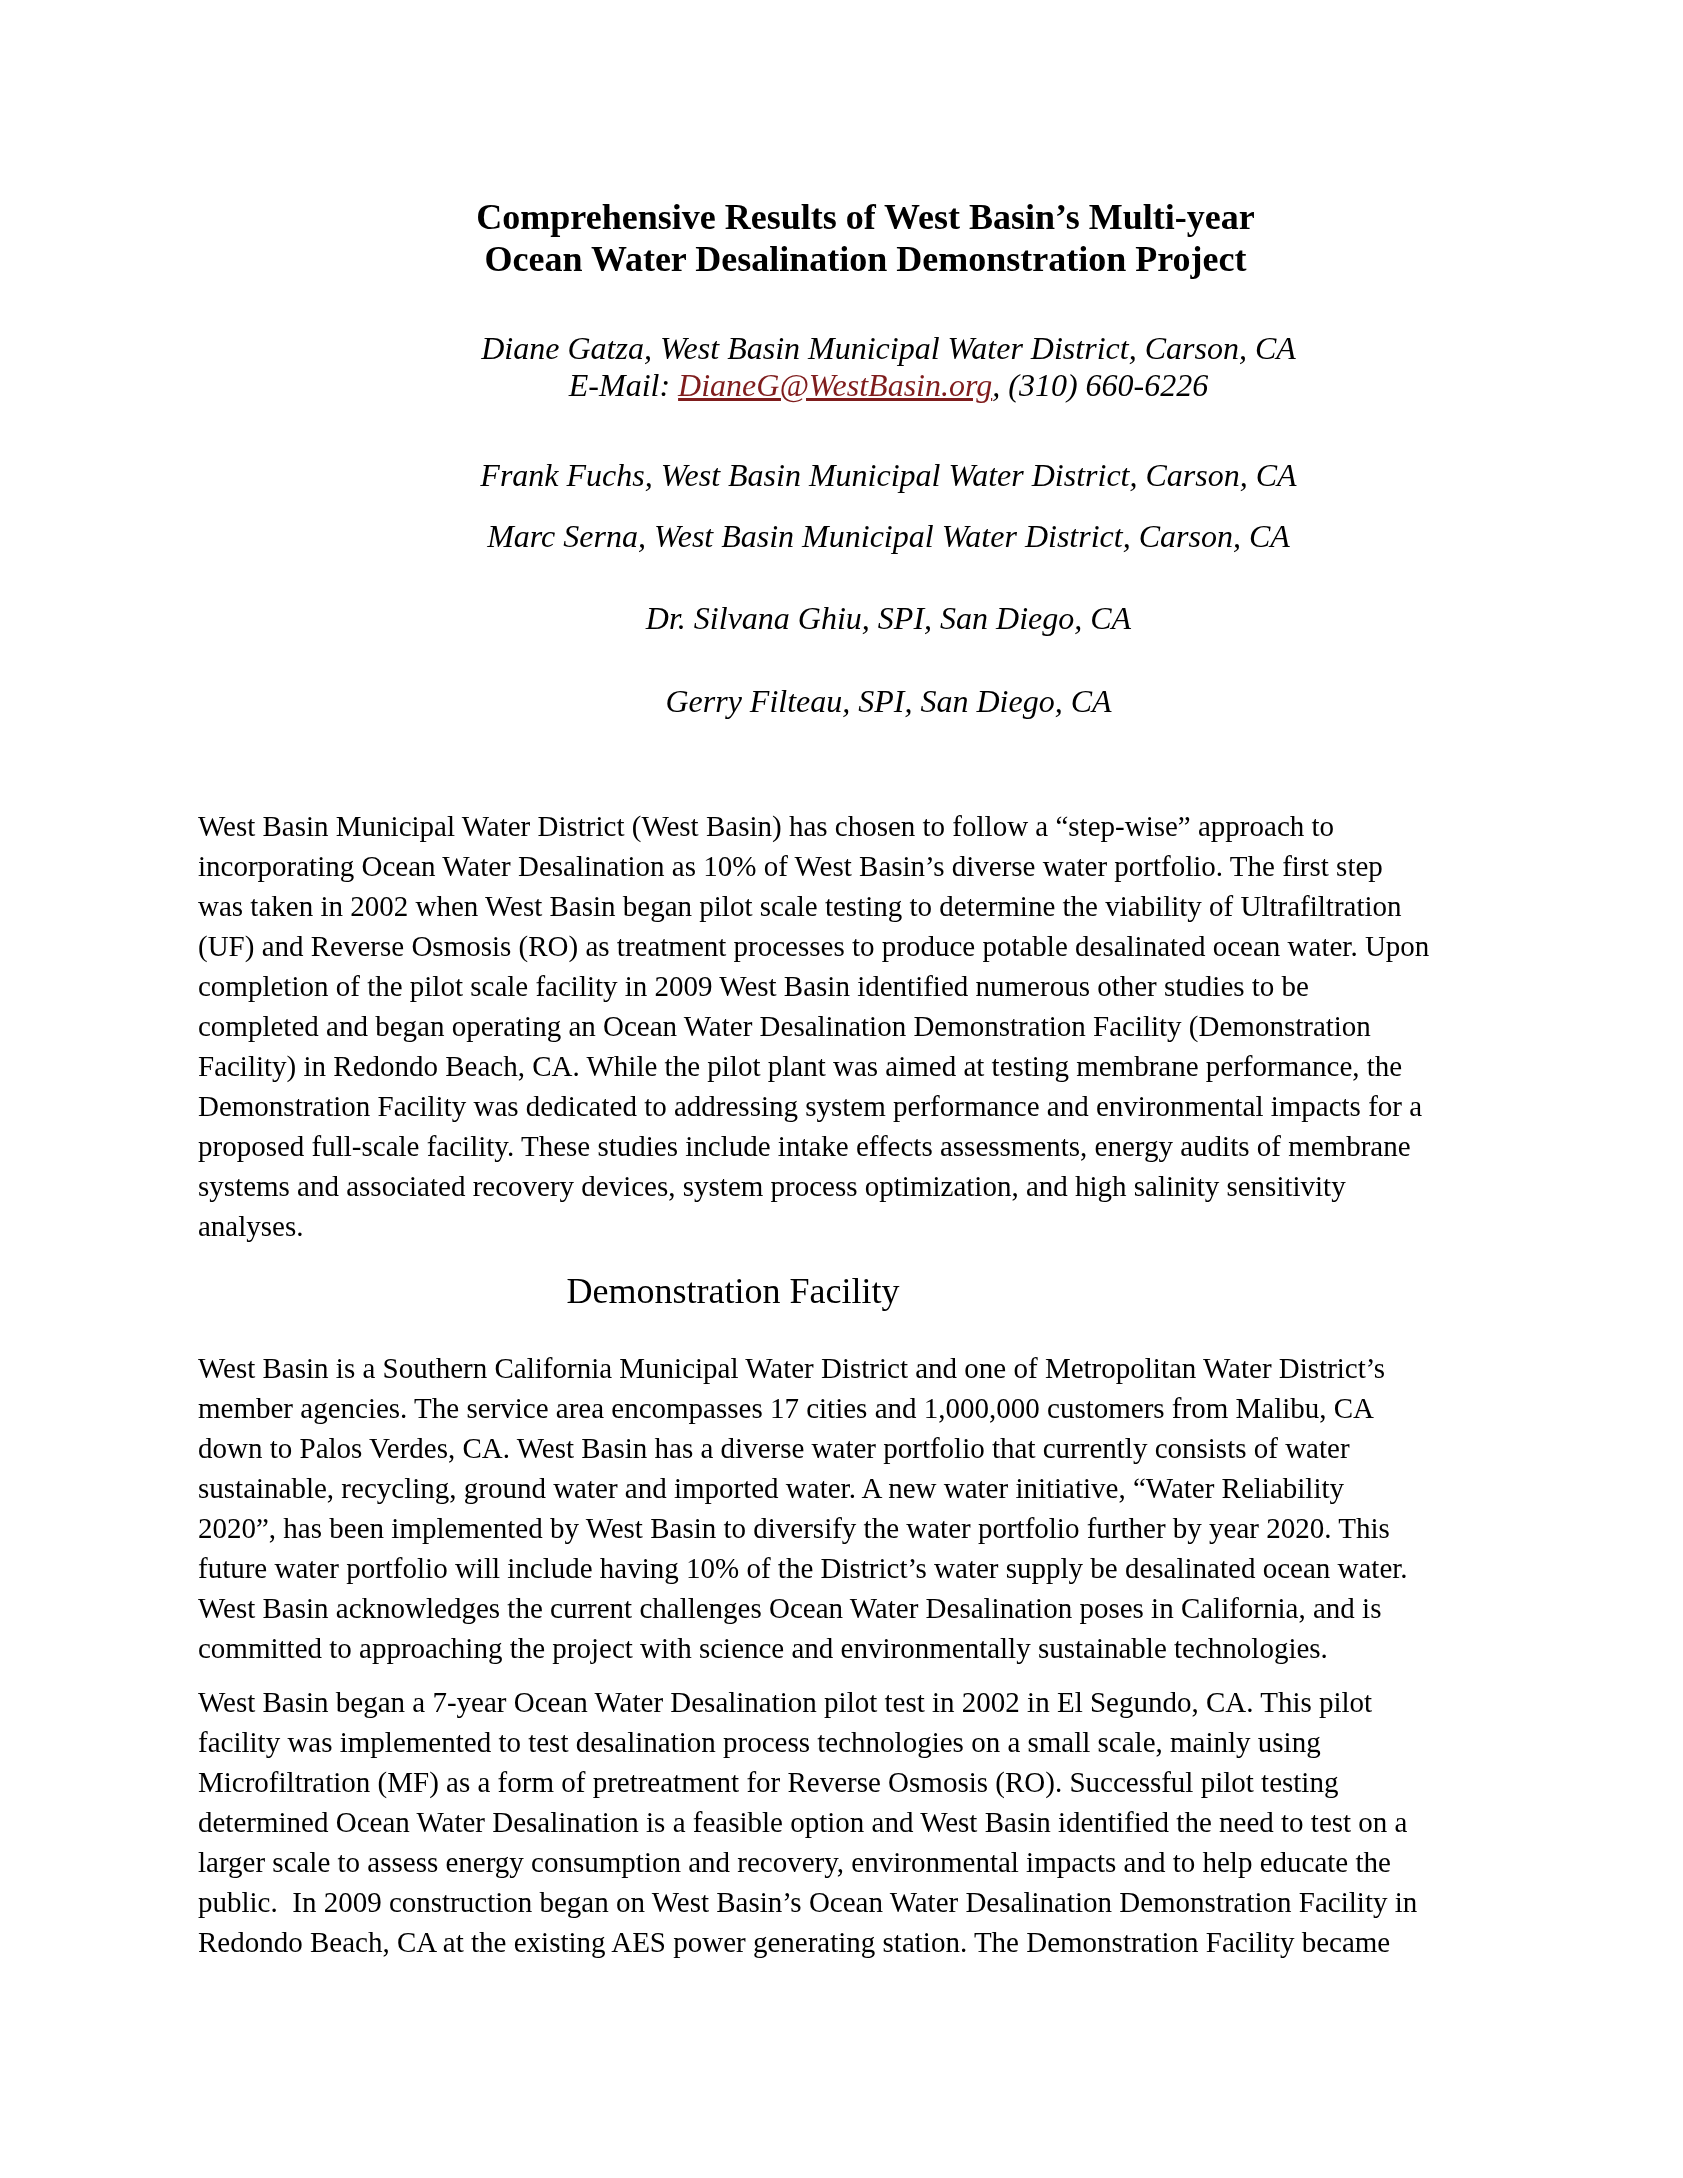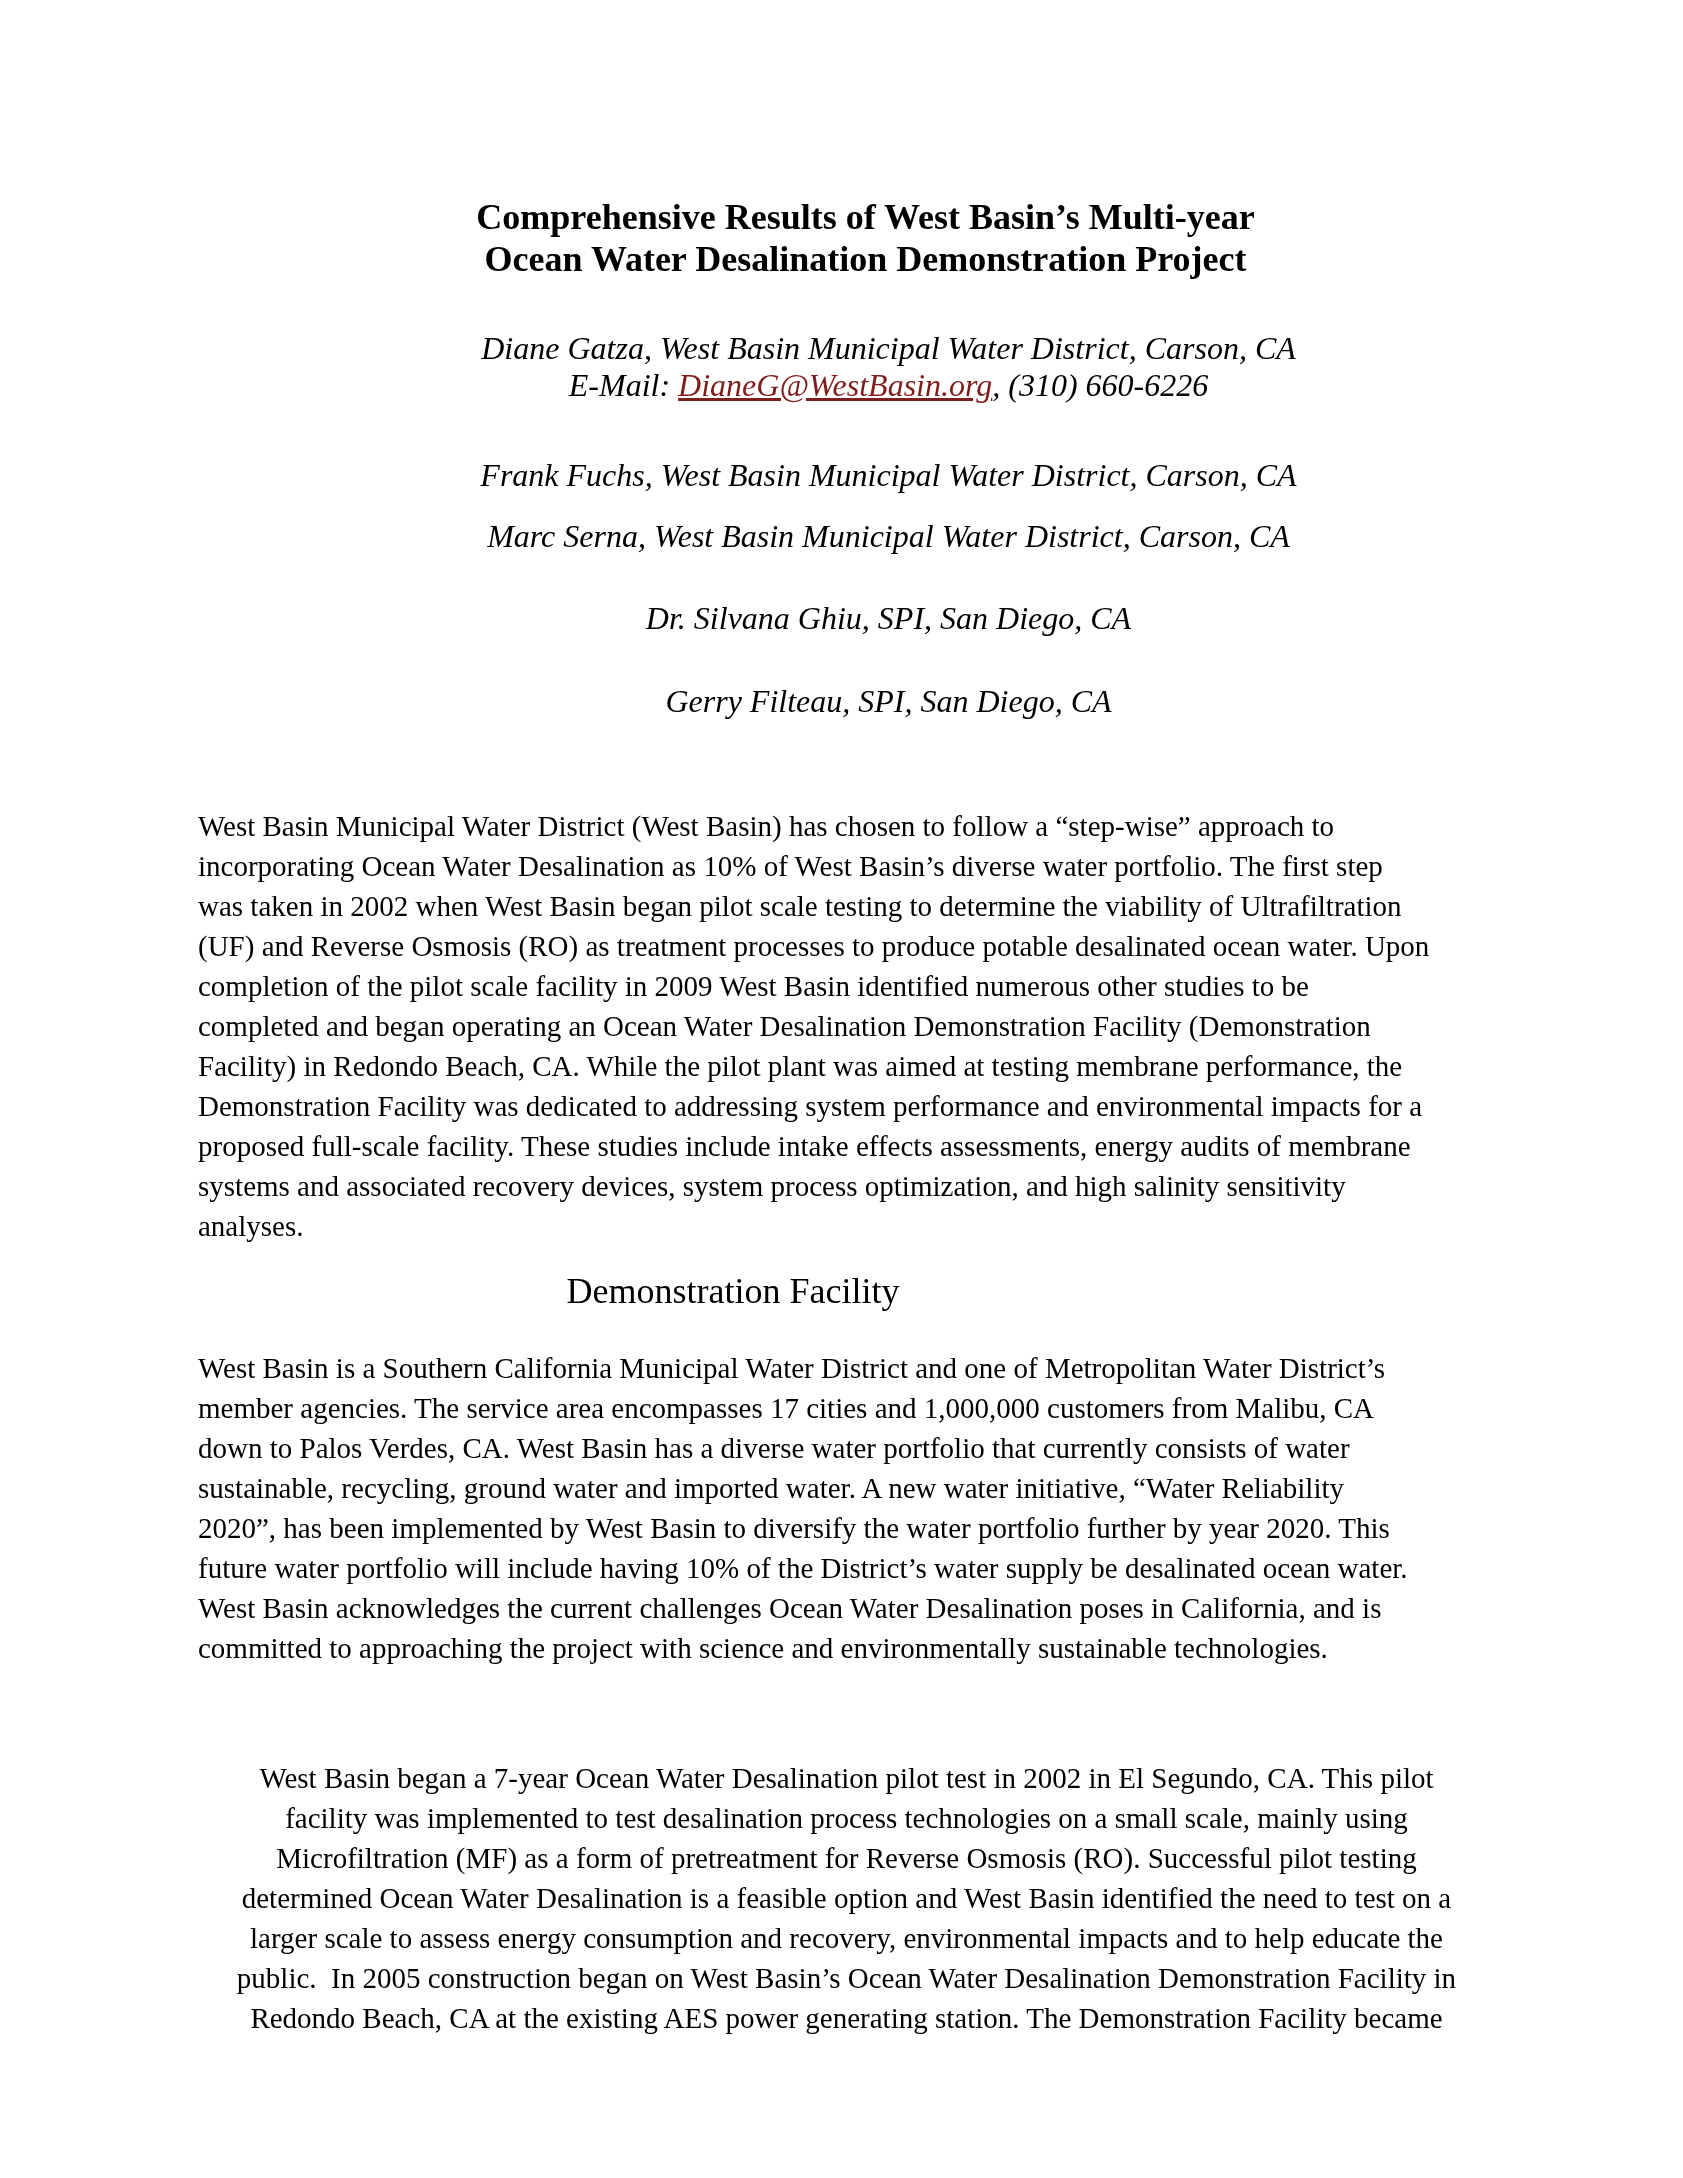--- a/index.html
+++ b/index.html
@@ -50,24 +50,24 @@
     <div>West Basin is a Southern California Municipal Water District and one of Metropolitan Water District’s</div>
     <div>member agencies. The service area encompasses 17 cities and 1,000,000 customers from Malibu, CA</div>
     <div>down to Palos Verdes, CA. West Basin has a diverse water portfolio that currently consists of water</div>
     <div>sustainable, recycling, ground water and imported water. A new water initiative, “Water Reliability</div>
     <div>2020”, has been implemented by West Basin to diversify the water portfolio further by year 2020. This</div>
     <div>future water portfolio will include having 10% of the District’s water supply be desalinated ocean water.</div>
     <div>West Basin acknowledges the current challenges Ocean Water Desalination poses in California, and is</div>
     <div>committed to approaching the project with science and environmentally sustainable technologies.</div>
   </div>
 
-  <div class="para" style="top:1758px;text-align:center;">
+  <div class="para" style="top:1682px;">
     <div>West Basin began a 7-year Ocean Water Desalination pilot test in 2002 in El Segundo, CA. This pilot</div>
     <div>facility was implemented to test desalination process technologies on a small scale, mainly using</div>
     <div>Microfiltration (MF) as a form of pretreatment for Reverse Osmosis (RO). Successful pilot testing</div>
     <div>determined Ocean Water Desalination is a feasible option and West Basin identified the need to test on a</div>
     <div>larger scale to assess energy consumption and recovery, environmental impacts and to help educate the</div>
-    <div style="white-space:pre;">public.  In 2005 construction began on West Basin’s Ocean Water Desalination Demonstration Facility in</div>
+    <div style="white-space:pre;">public.  In 2009 construction began on West Basin’s Ocean Water Desalination Demonstration Facility in</div>
     <div>Redondo Beach, CA at the existing AES power generating station. The Demonstration Facility became</div>
   </div>
 
 </div>
 
 
 </body></html>

